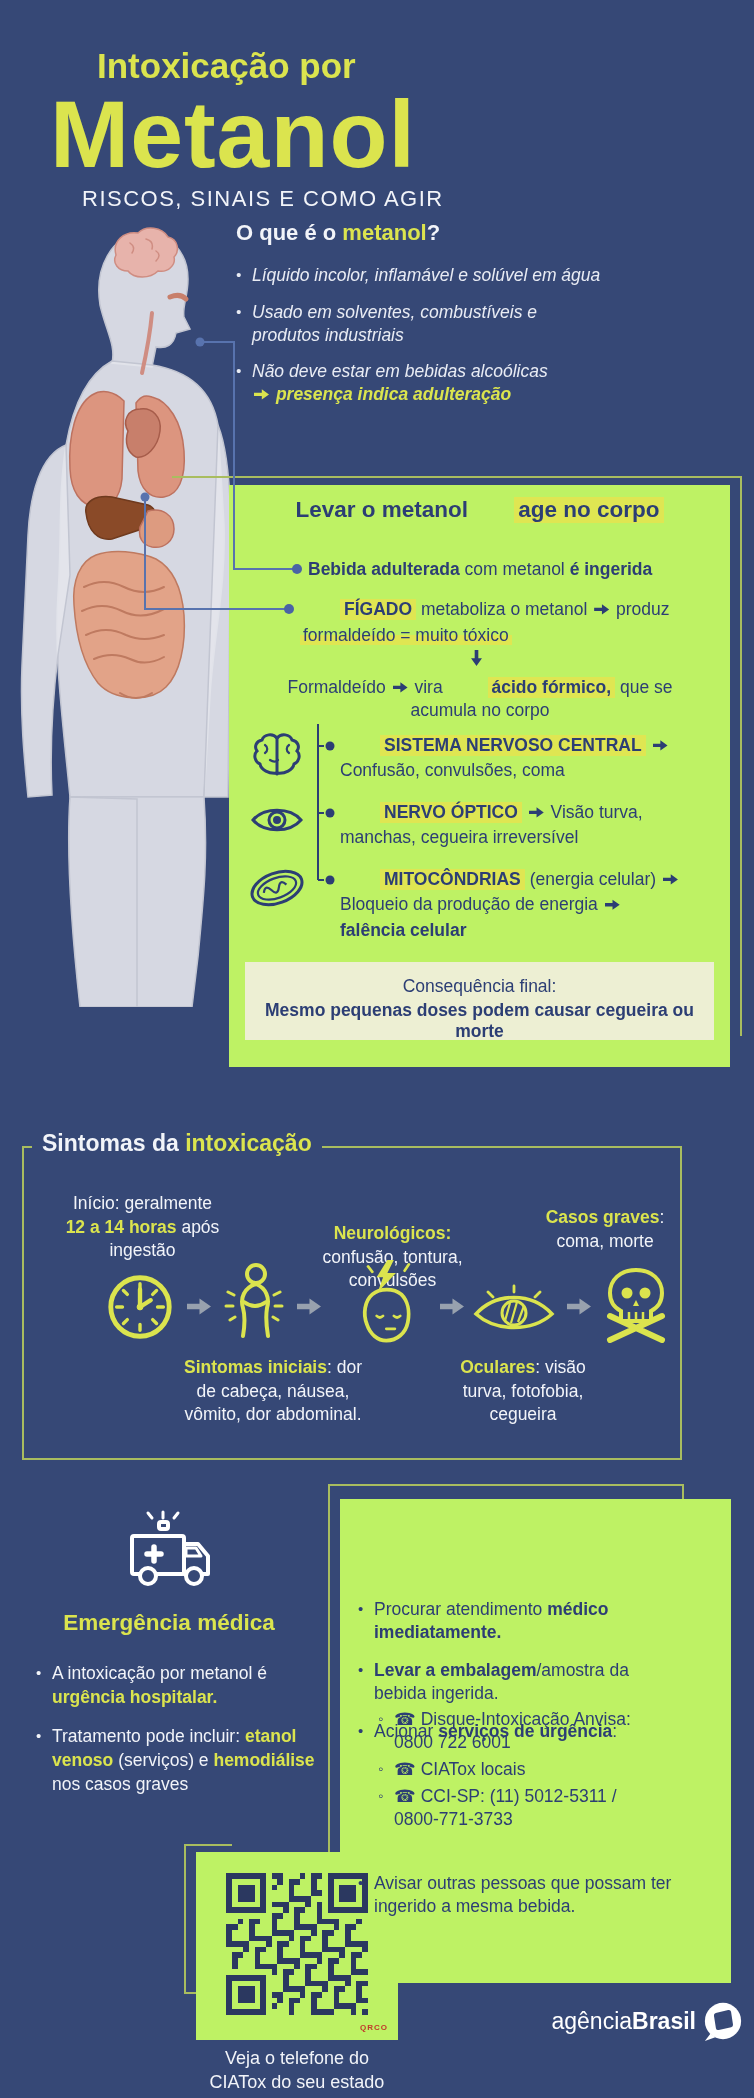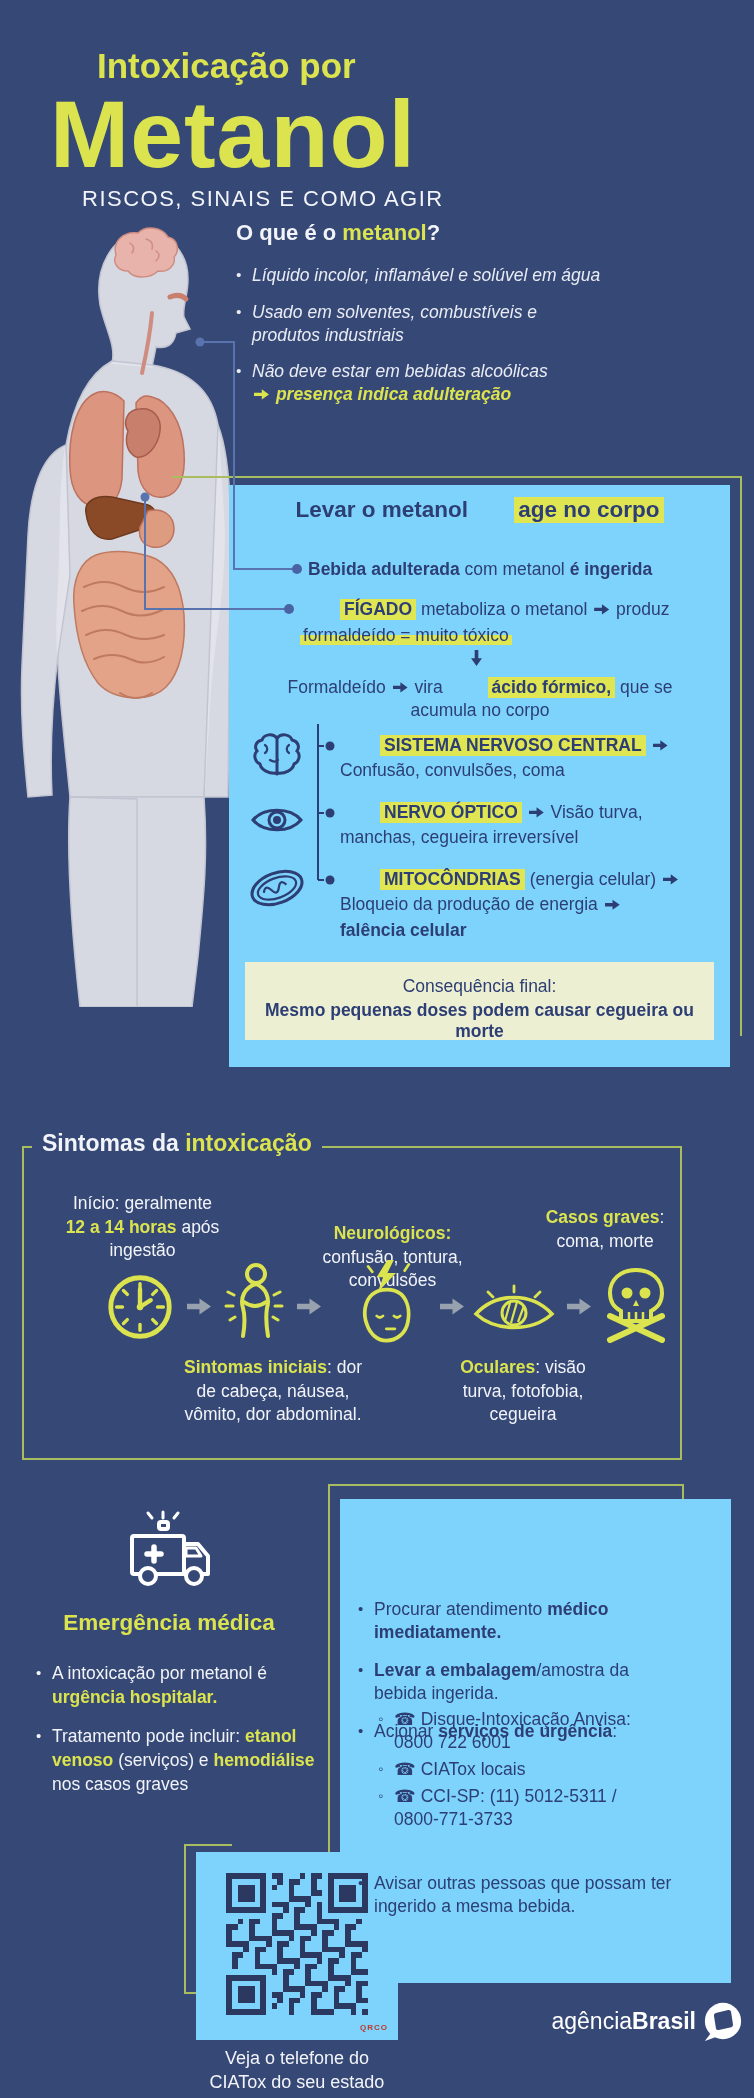--- a/index.html
+++ b/index.html
@@ -20,21 +20,21 @@
   .uhl{background:linear-gradient(to top, var(--hl) 52%, transparent 52%);padding:0 3px;}
   .ctr{text-align:center;}
   .t{line-height:1.32;font-size:17.5px;}
   
   .arr{display:inline-block;width:15px;height:12px;background:currentColor;
        clip-path:polygon(0 36%,52% 36%,52% 8%,100% 50%,52% 92%,52% 64%,0 64%);
        vertical-align:middle;margin:0 2px 2px 2px;}
   .arr-down{display:inline-block;width:13px;height:16px;background:currentColor;
        clip-path:polygon(36% 0,64% 0,64% 52%,92% 52%,50% 100%,8% 52%,36% 52%);}
   .arr-big{width:24px;height:19px;}
-  .card{background:#7dd3fc;z-index:3;padding-left:33px;}
+  .card{background:#bef264;z-index:3;padding-left:33px;}
   .gline{background:var(--green);z-index:2;}
   .greenbox{border:2px solid var(--green);z-index:2;background:transparent;}
   ul.plain{list-style:none;}
   ul.plain li{display:flex;margin-bottom:14px;}
   ul.plain li .mk{flex:0 0 16px;font-size:15px;line-height:1.5;}
   .svgicon{display:block;}
   .qrwm{position:absolute;right:10px;bottom:8px;font-size:8px;color:#c0392b;font-weight:700;letter-spacing:1px;}
   #brand{display:flex;align-items:center;gap:6px;justify-content:flex-end;}
   #brand .txt{font-size:23px;color:#ffffff;}
 </style>

